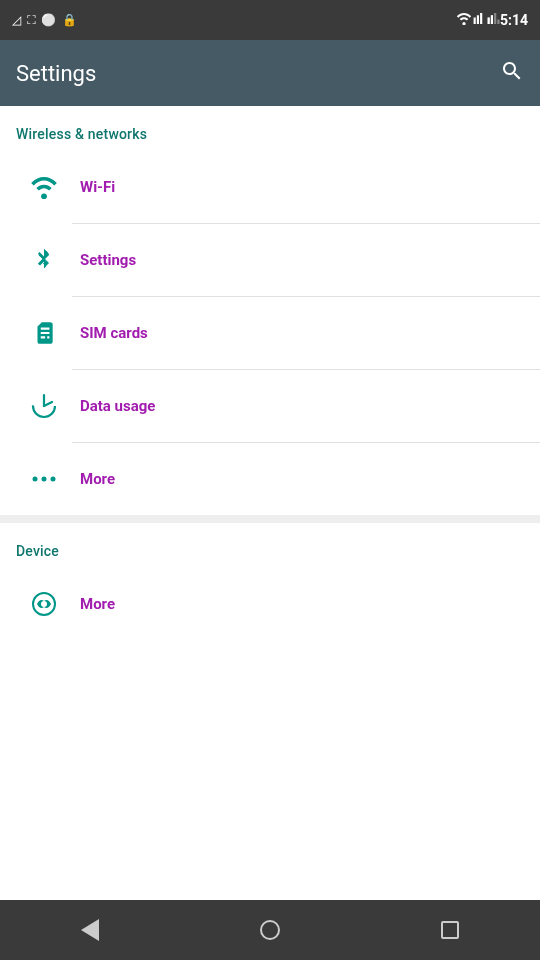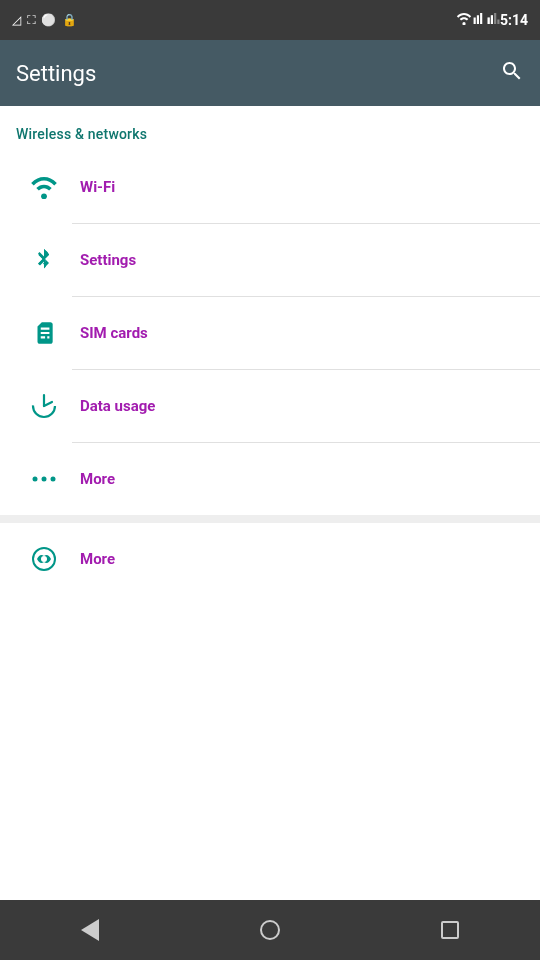--- a/index.html
+++ b/index.html
@@ -283,20 +283,23 @@
         <circle cx="5" cy="14" r="2.5"></circle>
         <circle cx="14" cy="14" r="2.5"></circle>
         <circle cx="23" cy="14" r="2.5"></circle>
       </svg>
     </div>
     <span class="item-text">More</span>
   </div>
 
   <div class="section-divider"></div>
 
+  <div class="section-header">
+    <span class="section-header-text">Device</span>
+  </div>
 
   <div class="settings-item">
     <div class="item-icon">
       <svg width="28" height="28" viewBox="0 0 28 28" fill="#009688">
         <circle cx="14" cy="14" r="11" fill="none" stroke="#009688" stroke-width="2"></circle>
         <path d="M7 14 Q10 8 14 11 Q18 8 21 14 Q18 20 14 17 Q10 20 7 14z" fill="#009688"></path>
         <circle cx="14" cy="14" r="3" fill="white"></circle>
       </svg>
     </div>
     <span class="item-text">More</span>

